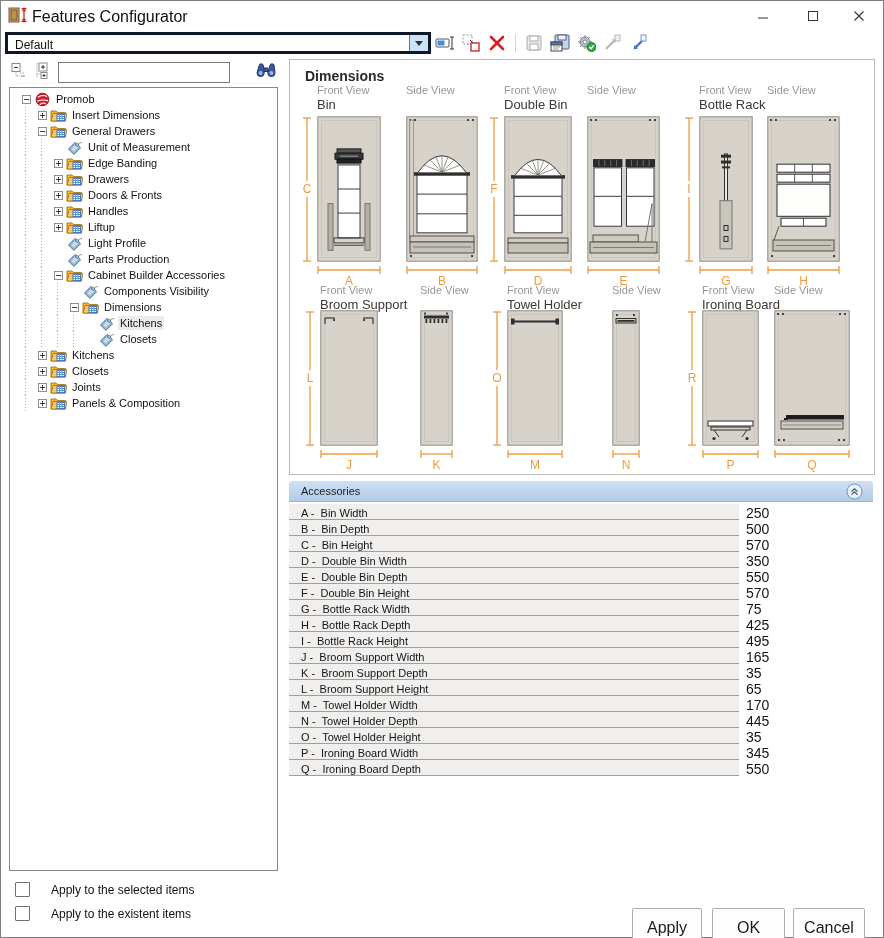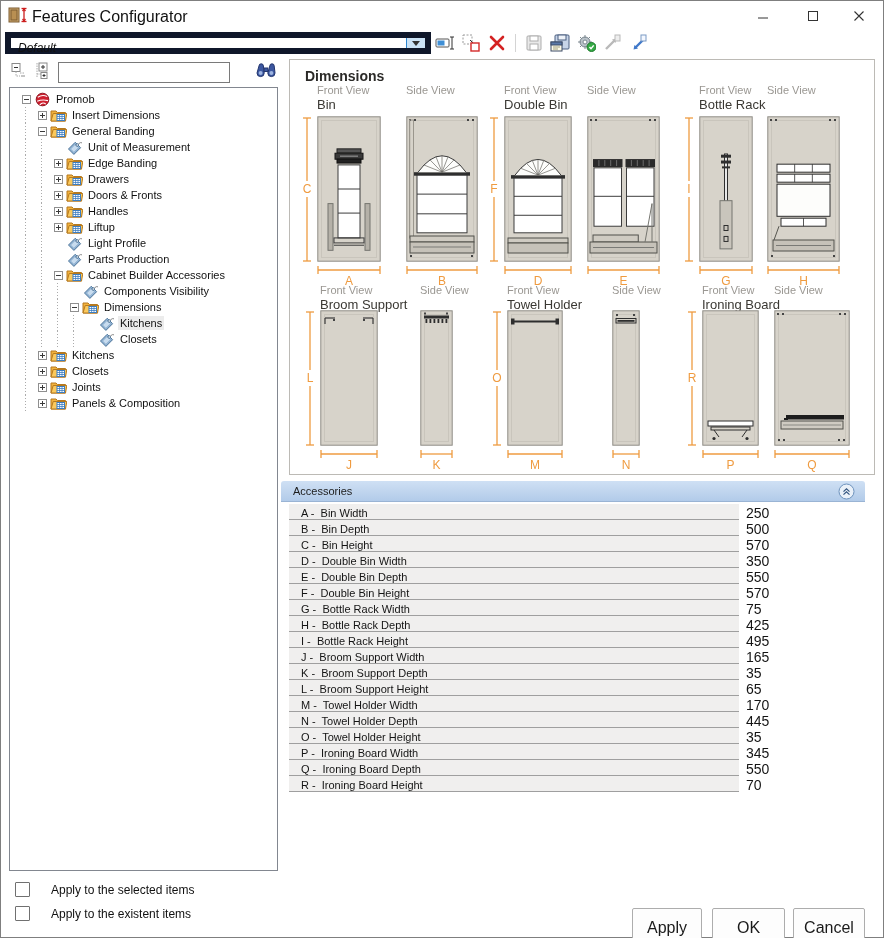--- a/index.html
+++ b/index.html
@@ -5,21 +5,21 @@
   html,body{margin:0;padding:0;}
   body{width:884px;height:938px;font-family:"Liberation Sans",sans-serif;background:#e8e8e8;position:relative;}
   .window{position:absolute;left:0;top:0;width:882px;height:936px;background:#fff;border:1px solid #7f7f7f;}
   
   .titlebar{position:absolute;left:0;top:0;right:0;height:29px;background:#fff;}
   .app-icon{position:absolute;left:7px;top:5px;width:20px;height:18px;}
   .title-text{position:absolute;left:31px;top:7px;font-size:16px;color:#111;}
   .win-btn{position:absolute;top:0;width:36px;height:29px;display:flex;align-items:center;justify-content:center;}
   .wb-min{left:744px}.wb-max{left:794px}.wb-close{left:840px}
   
-  .combo{position:absolute;left:4px;top:31px;width:426px;height:22px;border:6px solid #0f172a;background:#fff;box-sizing:border-box;font-style:italic;}
+  .combo{position:absolute;left:4px;top:31px;width:426px;height:22px;border:3px solid #0f172a;background:#fff;box-sizing:border-box;}
   .combo-text{position:absolute;left:7px;top:3px;font-size:12px;color:#111;}
   .combo-btn{position:absolute;right:0;top:0;bottom:0;width:18px;background:#cbe3f6;border-left:1px solid #2e86cf;display:flex;align-items:center;justify-content:center;}
   .combo-arrow{width:0;height:0;border-left:4px solid transparent;border-right:4px solid transparent;border-top:5px solid #333;}
   .tb-icons{position:absolute;left:434px;top:31px;height:22px;display:flex;align-items:center;gap:6px;}
   .tb-icons .sep{width:1px;height:18px;background:#d4d4d4;margin:0 2px;}
   .tbi{width:20px;height:20px;display:flex;align-items:center;justify-content:center;}
   
   .tree-tools{position:absolute;left:10px;top:60px;height:22px;display:flex;align-items:center;gap:7px;}
   .search-box{position:absolute;left:57px;top:61px;width:162px;height:19px;border:1px solid #7a7a7a;font-size:11px;padding:0 4px;box-sizing:content-box;background:#fff;}
   .binocs{position:absolute;left:254px;top:61px;}
@@ -30,21 +30,21 @@
   .ticon{width:17px;height:16px;flex:none;display:flex;align-items:center;justify-content:center;}
   .tlabel{margin-left:3px;padding:1px 2px;}
   .tlabel.sel{background:#ececec;}
   
   .dim-panel{position:absolute;left:288px;top:58px;width:584px;height:414px;border:1px solid #bcbab5;background:#fff;}
   .dim-title{position:absolute;left:15px;top:8px;font-size:14px;font-weight:600;color:#2b2a28;}
   .fig-view{position:absolute;font-size:11px;color:#9a9792;line-height:13px;}
   .fig-name{font-size:13px;color:#3a3833;line-height:15px;}
   .fig-svg{position:absolute;}
   
-  .acc-header{position:absolute;left:280px;top:480px;width:584px;height:21px;background:linear-gradient(#cfe0f4,#b2cbe9);border-radius:3px 3px 0 0;border-bottom:1px solid #9ab4d4;box-sizing:border-box;}
+  .acc-header{position:absolute;left:288px;top:480px;width:584px;height:21px;background:linear-gradient(#cfe0f4,#b2cbe9);border-radius:3px 3px 0 0;border-bottom:1px solid #9ab4d4;box-sizing:border-box;}
   .acc-title{position:absolute;left:12px;top:4px;font-size:11px;color:#1c1c1c;}
   .acc-chevron{position:absolute;right:10px;top:2px;}
   .acc-table{position:absolute;left:288px;top:503px;width:574px;}
   .arow{position:relative;height:16px;border-bottom:1px solid #9f9f9f;background:#f0efee;box-sizing:border-box;}
   .arow .alabel{position:absolute;left:12px;top:0;line-height:19px;font-size:11px;color:#141414;white-space:pre;}
   .arow .avalue{position:absolute;right:0;top:0;width:124px;height:19px;background:#fff;line-height:19px;font-size:14px;color:#141414;padding-left:7px;box-sizing:border-box;}
   
   .chk-row{position:absolute;left:14px;display:flex;align-items:center;gap:21px;font-size:12px;color:#111;}
   .chk{width:13px;height:13px;border:1px solid #707070;background:#fff;border-radius:1px;flex:none;}
   .btn{position:absolute;top:907px;height:39px;border:1px solid #adadad;background:#fdfdfd;border-radius:2px;font-size:16px;color:#1a1a1a;display:flex;align-items:center;justify-content:center;box-sizing:border-box;}
@@ -228,21 +228,21 @@
           </svg>
         </span>
         <span class="ticon">
           <svg width="17" height="15" viewBox="0 0 17 15">
             <path d="M1 3 L6 3 L7.5 4.5 L15.5 4.5 L15.5 13 L1 13 Z" fill="#f3b33d" stroke="#b5791f"></path>
             <path d="M1 13 L3.2 5.5 L16.8 5.5 L15.5 13 Z" fill="#fbc95c" stroke="#b5791f"></path>
             <rect x="7" y="6.5" width="7.5" height="6" fill="#fff" stroke="#3d7ec2"></rect>
             <path d="M7 8.5 H14.5 M7 10.5 H14.5 M9.6 6.5 V12.5 M12 6.5 V12.5" stroke="#3d7ec2" stroke-width="0.8"></path>
           </svg>
         </span>
-        <span class="tlabel">General Banding</span>
+        <span class="tlabel">General Drawers</span>
       </div>
       <div class="trow">
         <span class="tg"></span>
         <span class="tg"></span>
         <span class="texp"></span>
         <span class="ticon">
           <svg width="16" height="15" viewBox="0 0 16 15">
             <path d="M1.5 9 L8.2 2.3 L13.6 7.7 L6.9 14.4 Z" fill="#9bbcde" stroke="#4a7296"></path>
             <path d="M3.5 9 L8.2 4.3 L11.6 7.7 L6.9 12.4 Z" fill="#c8dcEF" stroke="#6a92b6" stroke-width="0.6"></path>
             <circle cx="10.2" cy="5" r="1.3" fill="#fff" stroke="#4a7296"></circle>
@@ -943,24 +943,20 @@
         <span class="avalue">35</span>
       </div>
       <div class="arow">
         <span class="alabel">P -  Ironing Board Width</span>
         <span class="avalue">345</span>
       </div>
       <div class="arow">
         <span class="alabel">Q -  Ironing Board Depth</span>
         <span class="avalue">550</span>
       </div>
-      <div class="arow">
-        <span class="alabel">R -  Ironing Board Height</span>
-        <span class="avalue">70</span>
-      </div>
     </div>
 
   <div class="chk-row" style="top:881px;">
     <span class="chk"></span>
     <span>Apply to the selected items</span>
   </div>
   <div class="chk-row" style="top:905px;">
     <span class="chk"></span>
     <span>Apply to the existent items</span>
   </div>

